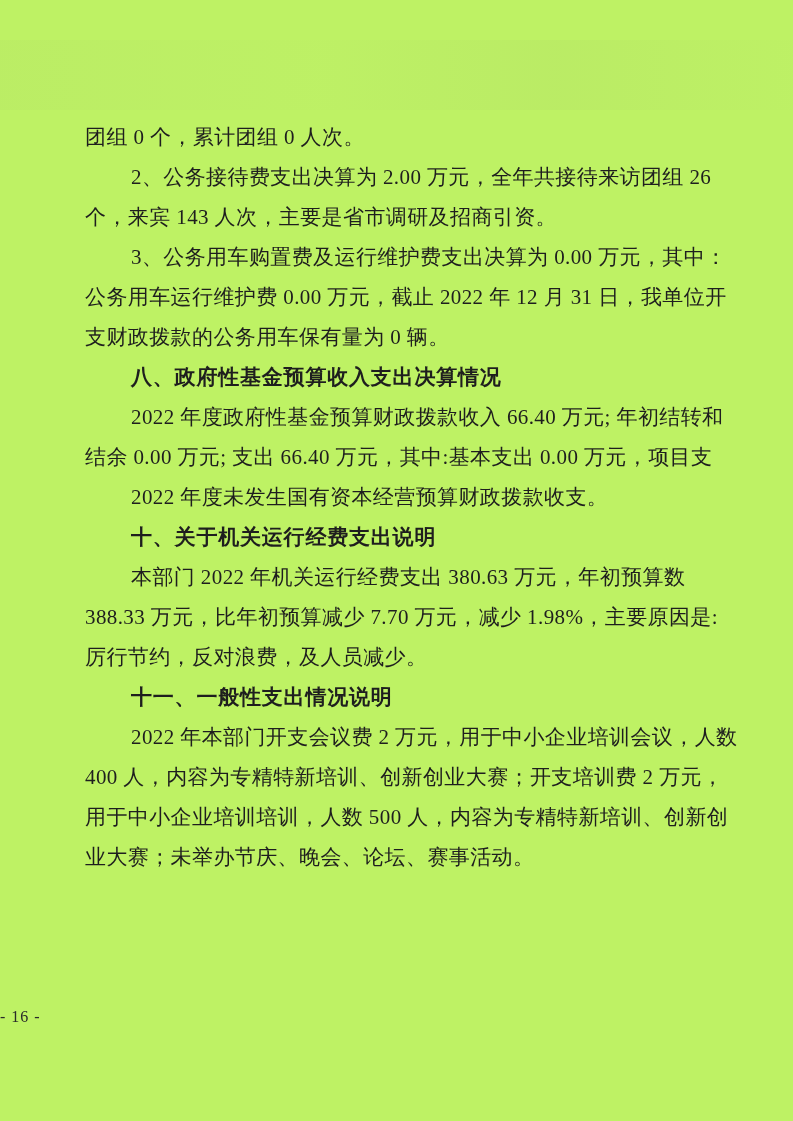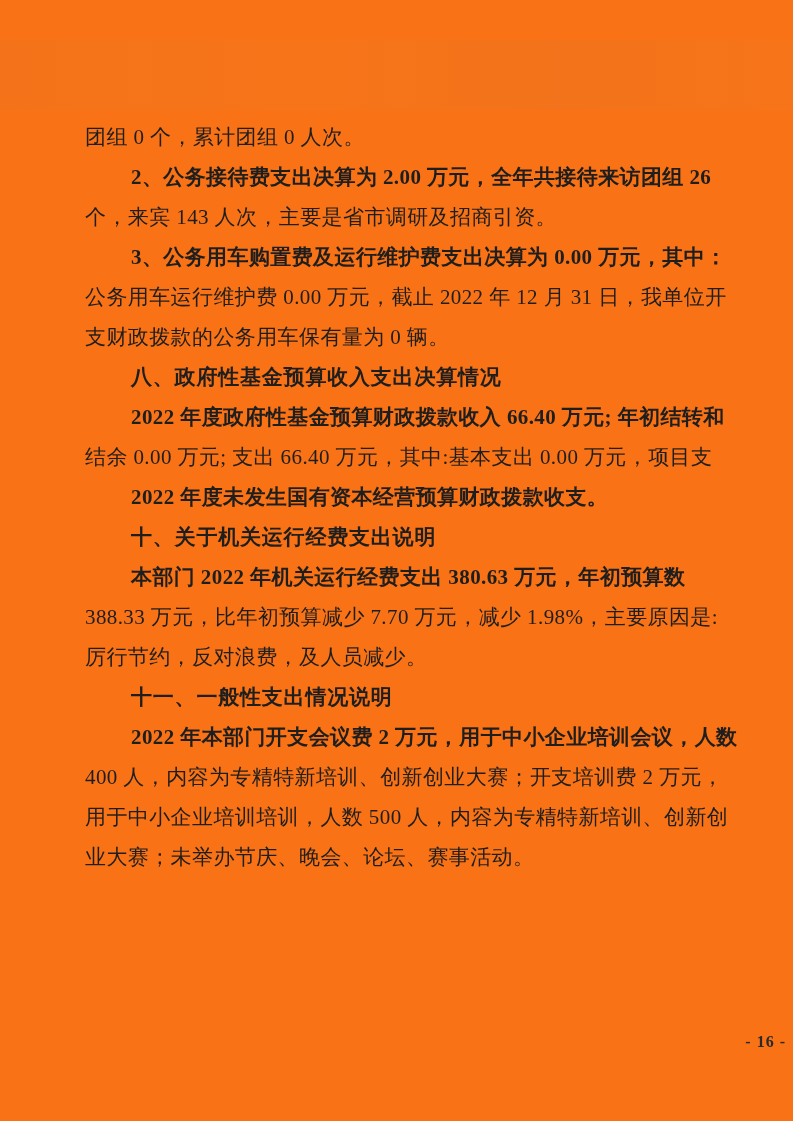--- a/index.html
+++ b/index.html
@@ -4,21 +4,21 @@
 <style>
   html, body {
     margin: 0;
     padding: 0;
     background: #ffffff;
   }
   .page {
     position: relative;
     width: 793px;
     height: 1121px;
-    background: #f97316;
+    background: #bef264;
     overflow: hidden;
     font-family: "Liberation Serif", "DejaVu Serif", serif;
     color: #1e1e1e;
   }
   
   .page::before {
     content: "";
     position: absolute;
     left: 0; top: 40px;
     width: 100%; height: 70px;
@@ -35,39 +35,37 @@
   }
   .line {
     height: 40px;
     line-height: 40px;
     font-size: 21px;
     white-space: nowrap;
     letter-spacing: 0.4px;
   }
   .line.indent {
     padding-left: 46px;
-    font-weight: bold;
   }
   .line.bold {
     font-weight: 700;
     letter-spacing: 0.8px;
   }
   .page-number {
     position: absolute;
-    top: 1022px;
+    top: 997px;
     left: 0;
     width: 786px;
     height: 40px;
     line-height: 40px;
-    text-align: right;
+    text-align: left;
     font-size: 16px;
     letter-spacing: 1px;
     color: #2a2a2a;
     font-family: "Liberation Serif", "DejaVu Serif", serif;
-    font-weight: bold;
   }
 </style>
 </head>
 <body>
 
 <div class="page">
   <div class="content">
       <div class="line">团组 0 个，累计团组 0 人次。</div>
       <div class="line indent">2、公务接待费支出决算为 2.00 万元，全年共接待来访团组 26</div>
       <div class="line">个，来宾 143 人次，主要是省市调研及招商引资。</div>

